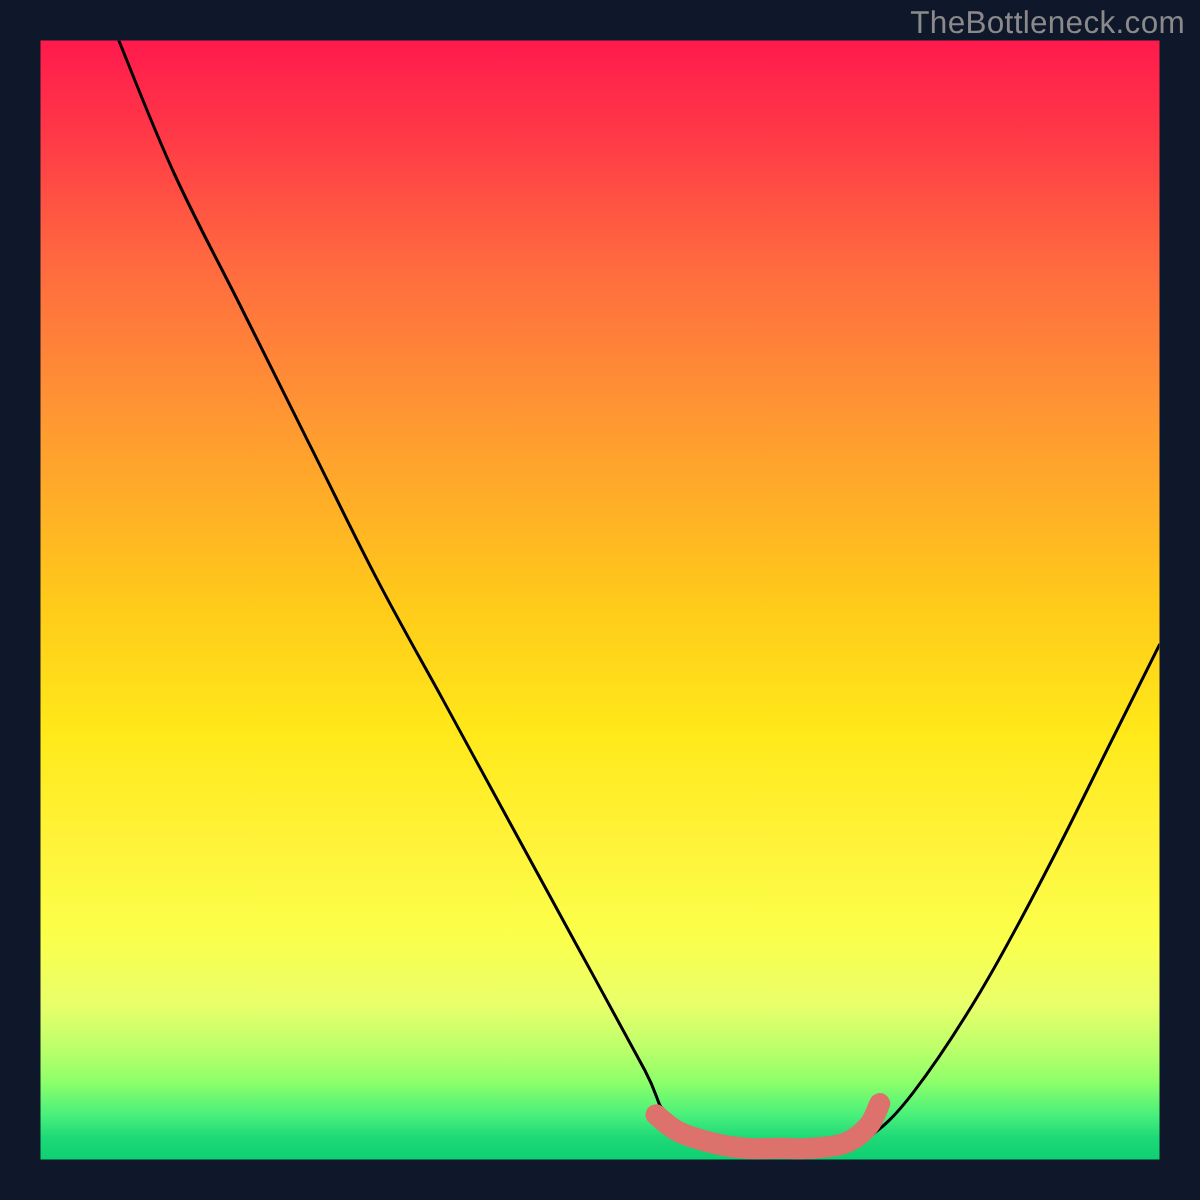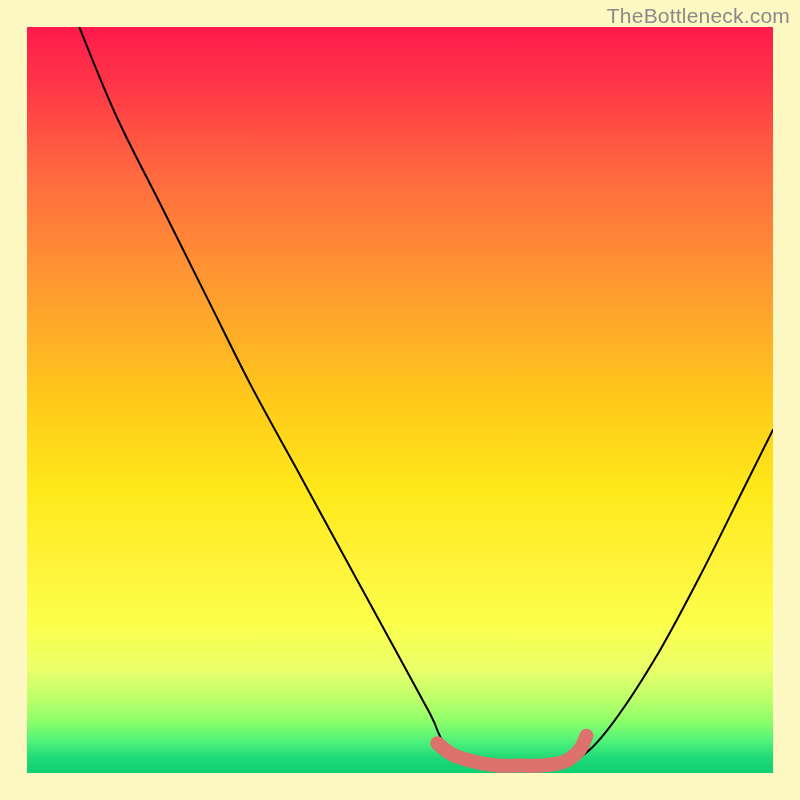--- a/index.html
+++ b/index.html
@@ -9,21 +9,21 @@
     height: 800px;
     background: #000;
     overflow: hidden;
   }
   .frame {
     position: absolute;
     left: 0;
     top: 0;
     width: 800px;
     height: 800px;
-    background: #fef9c3;
+    background: #0f172a;
   }
   .plot {
     position: absolute;
     left: 27px;
     top: 27px;
     width: 746px;
     height: 746px;
     background: linear-gradient(to bottom,
       #ff1a4d 0%,
       #ff3747 8%,

